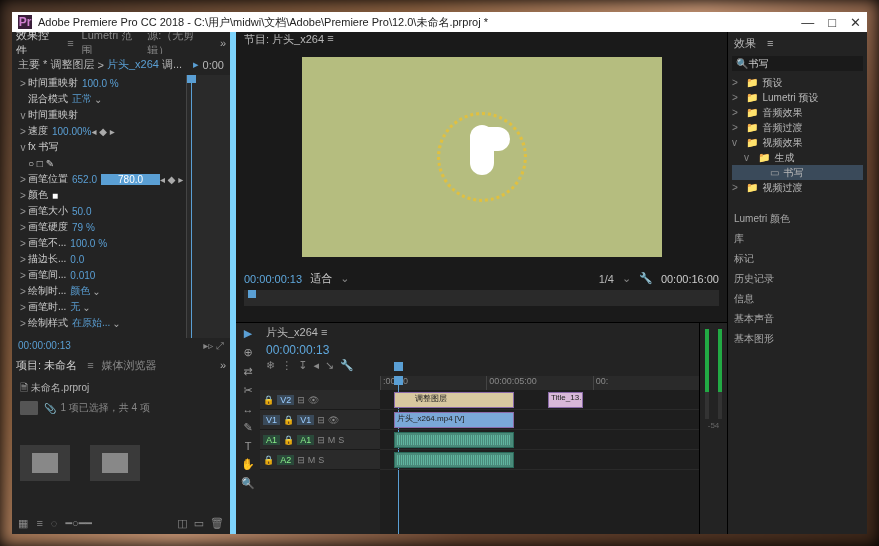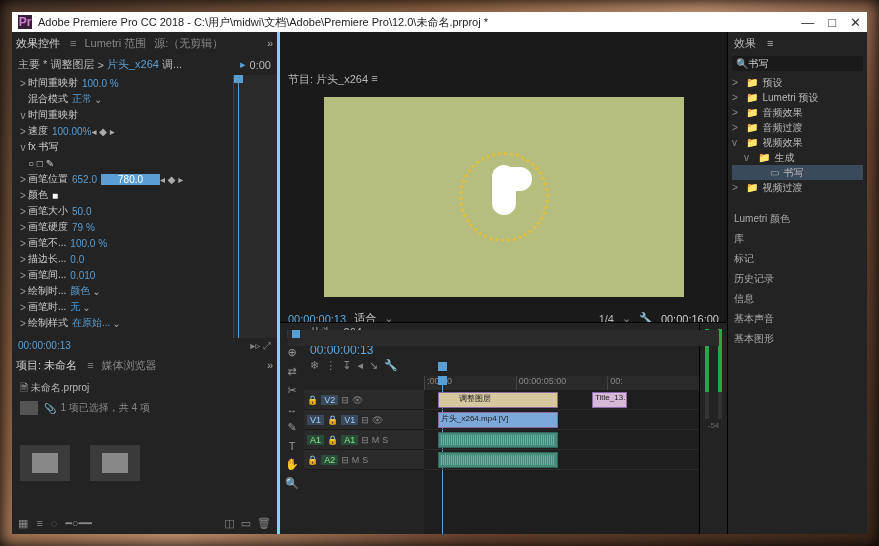--- a/index.html
+++ b/index.html
@@ -7,21 +7,21 @@
 .bg-blur { position: absolute; inset: 0; background: linear-gradient(135deg, #4a3528 0%, #8a6040 30%, #c09070 50%, #6a4530 70%, #3a2518 100%); filter: blur(8px); z-index: 0; }
 .app { position: absolute; top: 12px; left: 12px; right: 12px; bottom: 12px; background: #1a1a1a; z-index: 1; display: flex; flex-direction: column; font-size: 11px; color: #b8b8b8; }
 .titlebar { background: #fff; color: #222; height: 20px; display: flex; align-items: center; padding: 0 6px; font-size: 11px; }
 .titlebar-icon { width: 14px; height: 14px; background: #3a1f3a; margin-right: 6px; display: flex; align-items: center; justify-content: center; color: #d080d0; font-size: 12px; font-weight: bold; }
 .titlebar-title { flex: 1; }
 .win-controls { display: flex; gap: 14px; font-size: 13px; color: #333; }
 .win-controls span { cursor: pointer; }
 .menubar { background: #232323; height: 18px; display: flex; align-items: center; padding: 0 8px; gap: 4px; font-size: 11px; color: #ccc; }
 .menubar span { padding: 0 4px; cursor: pointer; }
 .workspace { flex: 1; display: flex; background: #1a1a1a; overflow: hidden; }
-.left-col { width: 268px; display: flex; flex-direction: column; border-right: 3px solid #7dd3fc; }
+.left-col { width: 224px; display: flex; flex-direction: column; border-right: 6px solid #7dd3fc; }
 .center-col { flex: 1; display: flex; flex-direction: column; }
 .right-col { width: 140px; background: #232323; border-left: 1px solid #000; }
 
 
 .panel-tabs { display: flex; align-items: center; background: #232323; height: 22px; padding: 0 4px; gap: 8px; font-size: 11px; }
 .panel-tabs .tab { color: #d0d0d0; cursor: pointer; }
 .panel-tabs .tab.inactive { color: #888; }
 .panel-tabs .menu-icon { margin-left: 2px; color: #888; }
 .panel-tabs .arrows { margin-left: auto; color: #aaa; }
 .ec-header { display: flex; align-items: center; padding: 3px 6px; background: #232323; font-size: 11px; }
@@ -48,21 +48,21 @@
 .proj-info { color: #888; font-size: 10px; display: flex; align-items: center; gap: 4px; }
 .proj-thumbs { display: flex; gap: 20px; margin-top: 20px; }
 .thumb { width: 50px; height: 36px; background: #3a3a3a; display: flex; align-items: center; justify-content: center; }
 .thumb-inner { width: 26px; height: 20px; background: #888; }
 .proj-toolbar { display: flex; gap: 8px; padding: 4px 6px; color: #888; font-size: 11px; }
 .proj-toolbar span { cursor: pointer; }
 .proj-toolbar .rt { margin-left: auto; display: flex; gap: 6px; }
 
 
 .monitor { background: #1a1a1a; display: flex; flex-direction: column; }
-.monitor-tabs { height: 22px; display: flex; align-items: flex-start; padding: 0 8px; font-size: 11px; margin-top: 40px; }
+.monitor-tabs { height: 22px; display: flex; align-items: flex-start; padding: 0 8px; font-size: 11px; }
 .monitor-canvas { flex: 1; display: flex; align-items: center; justify-content: center; padding: 10px; }
 .video-frame { width: 360px; height: 200px; background: #b5bd7f; position: relative; display: flex; align-items: center; justify-content: center; }
 .circle-ring { width: 90px; height: 90px; border-radius: 50%; border: 3px dotted #e0c040; position: relative; }
 .white-stroke { position: absolute; width: 24px; height: 50px; background: #fff; border-radius: 12px; top: 10px; left: 30px; }
 .white-stroke2 { position: absolute; width: 40px; height: 24px; background: #fff; border-radius: 12px; top: 12px; left: 30px; }
 .monitor-controls { padding: 4px 8px; }
 .mc-row1 { display: flex; align-items: center; font-size: 11px; gap: 8px; }
 .mc-tc { color: #5fa8dd; }
 .mc-fit { color: #ccc; }
 .mc-row1 .rt { margin-left: auto; display: flex; align-items: center; gap: 8px; }

